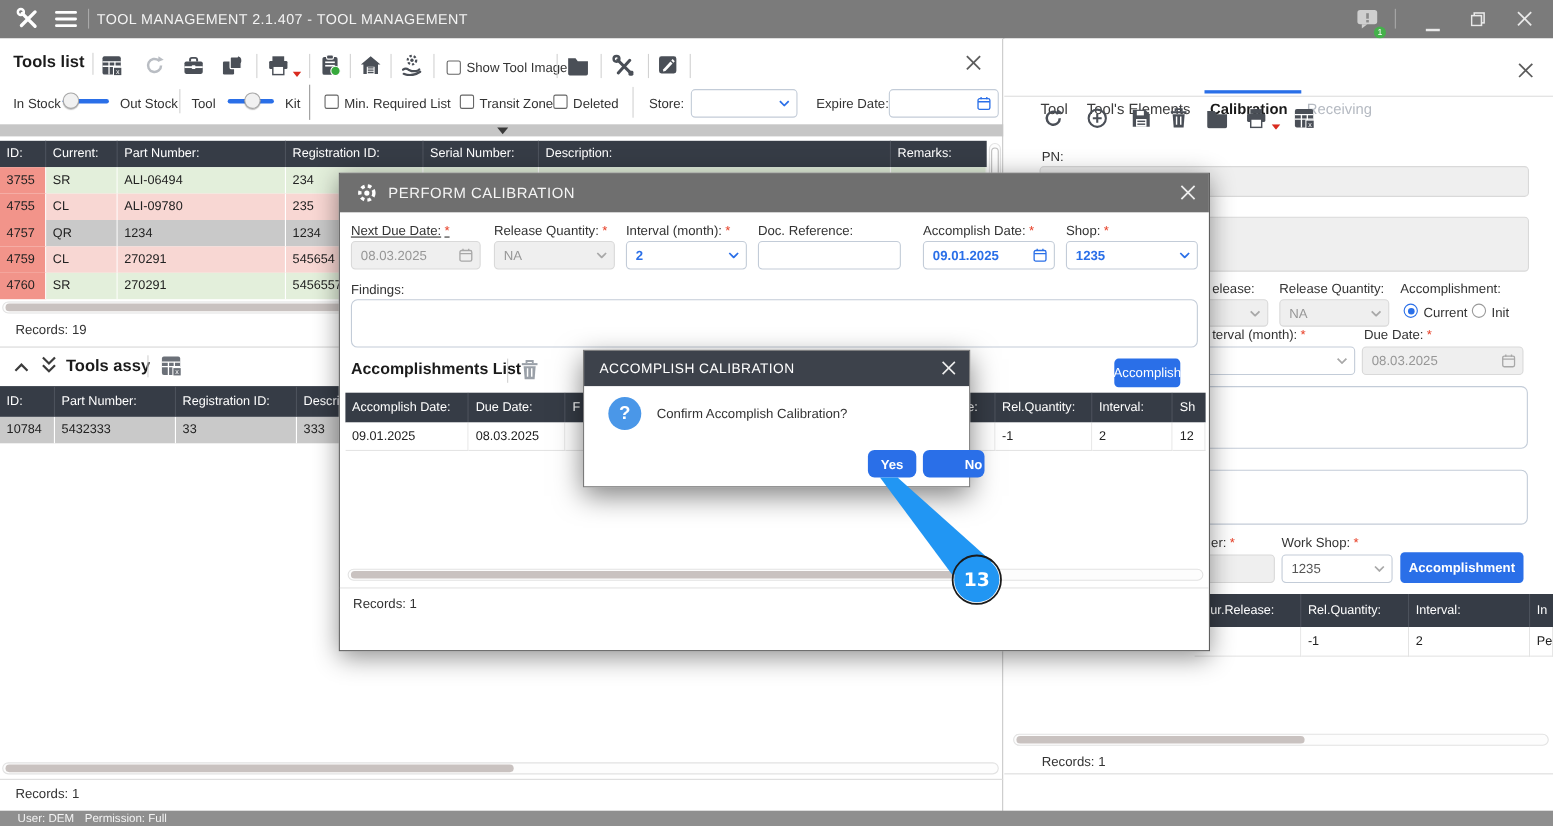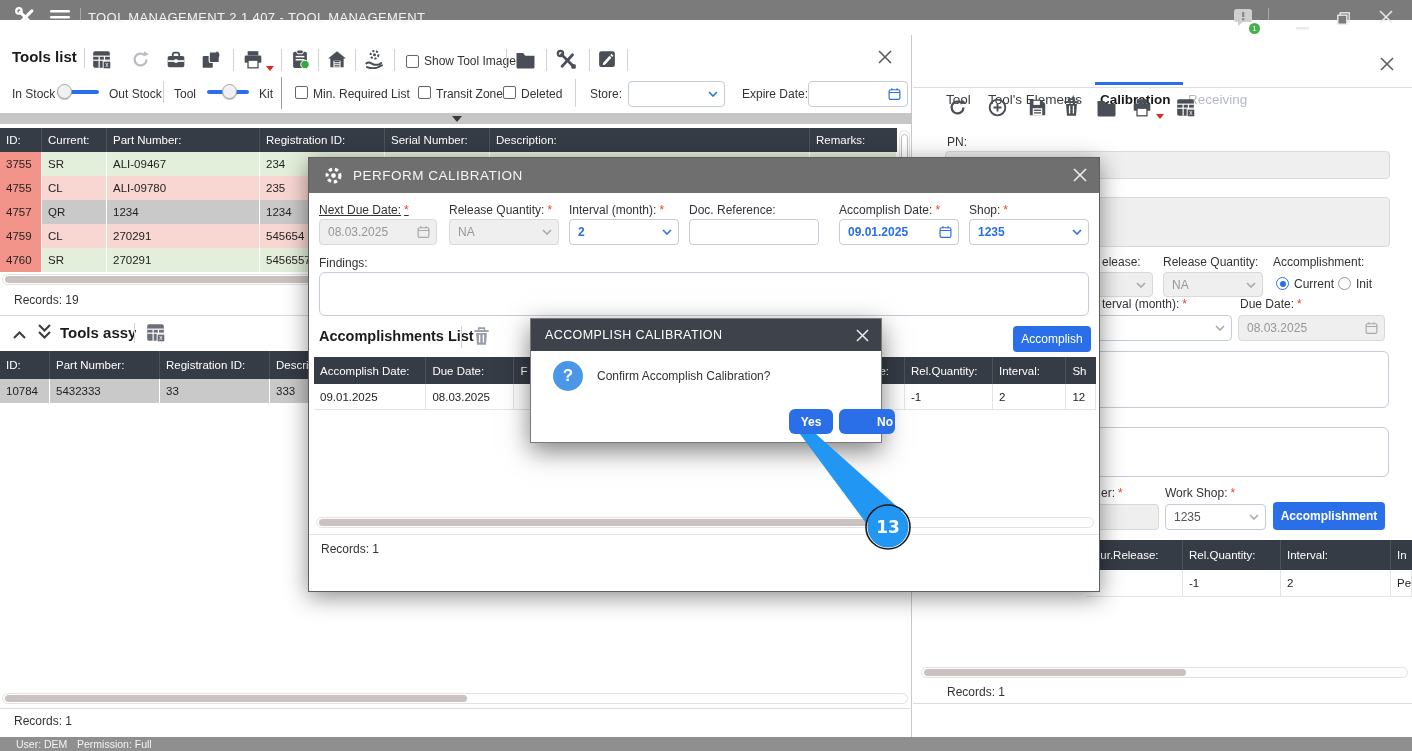--- a/index.html
+++ b/index.html
@@ -1,20 +1,20 @@
 <!DOCTYPE html>
 <html><head>
 <meta charset="utf-8">
 <style>
   html,body{margin:0;padding:0;background:#e8e8e8;}
   .app{position:relative;width:1412px;height:751px;background:#fff;overflow:hidden;
        font-family:"Liberation Sans","DejaVu Sans",sans-serif;}
   .abs{position:absolute;}
   
-  .titlebar{left:0;top:0;width:1412px;height:20px;background:#7b7b7b;}
+  .titlebar{left:0;top:0;width:1412px;height:35px;background:#7b7b7b;}
   .titlebar-text{left:88px;top:10px;font-size:13px;color:#f4f4f4;letter-spacing:.4px;}
   
   .left-panel{left:0;top:35px;width:912px;height:703px;background:#fff;border-right:1px solid #c9c9c9;box-sizing:border-box;}
   .right-panel{left:913px;top:35px;width:499px;height:703px;background:#fff;}
   
   .lbl{font-size:12px;color:#333;white-space:nowrap;}
   .b15{font-size:15px;font-weight:bold;color:#1b1b1b;white-space:nowrap;}
   .star{color:#e8442c;margin-left:3px;}
   .vsep{width:1px;background:#d2d2d2;}
   
@@ -280,21 +280,21 @@
       <span class="th" style="width:65px;">Current:</span>
       <span class="th" style="width:153px;">Part Number:</span>
       <span class="th" style="width:125px;">Registration ID:</span>
       <span class="th" style="width:105px;">Serial Number:</span>
       <span class="th" style="width:320px;">Description:</span>
       <span class="th" style="width:87px;border-right:none;">Remarks:</span>
     </div>
     <div class="tr t-green" style="left:0;top:117px;width:897px;height:24px;">
       <span class="td idcell" style="width:42px;">3755</span>
       <span class="td" style="width:65px;">SR</span>
-      <span class="td" style="width:153px;">ALI-09467</span>
+      <span class="td" style="width:153px;">ALI-06494</span>
       <span class="td" style="width:125px;">234</span>
       <span class="td" style="width:105px;"></span>
       <span class="td" style="width:320px;"></span>
       <span class="td" style="width:87px;"></span>
     </div>
     <div class="tr t-pink" style="left:0;top:141px;width:897px;height:24px;">
       <span class="td idcell" style="width:42px;">4755</span>
       <span class="td" style="width:65px;">CL</span>
       <span class="td" style="width:153px;">ALI-09780</span>
       <span class="td" style="width:125px;">235</span>
@@ -633,21 +633,21 @@
     <span class="abs" style="left:10px;top:170px;font-size:14.5px;font-weight:bold;color:#1b1b1b;">Accomplishments List</span>
     <span class="abs vsep" style="left:152px;top:168px;height:22px;"></span>
     <span class="abs" style="left:164px;top:169px;color:#9aa0a8;">
       <svg width="17" height="19" viewBox="0 0 14 16">
           <rect x="1" y="2.6" width="12" height="1.6" fill="currentColor"></rect>
           <path d="M4.6 2.6 V1 h4.8 v1.6" fill="none" stroke="currentColor" stroke-width="1.4"></path>
           <path d="M2.4 5 h9.2 l-.8 10 H3.2 Z" fill="currentColor"></path>
           <path d="M5.4 6.6 V13 M8.6 6.6 V13" stroke="#fff" stroke-width="1.1"></path>
         </svg>
     </span>
-    <div class="btn-blue" style="left:704px;top:168px;width:78px;height:26px;">Accomplish</div>
+    <div class="btn-blue" style="left:704px;top:168px;width:60px;height:26px;">Accomplish</div>
 
     <div class="th-row" style="left:5px;top:199px;width:782px;height:27px;overflow:hidden;">
       <span class="th" style="width:115px;">Accomplish Date:</span>
       <span class="th" style="width:90px;">Due Date:</span>
       <span class="th" style="width:362px;">F</span>
       <span class="th" style="width:38px;">se:</span>
       <span class="th" style="width:90px;">Rel.Quantity:</span>
       <span class="th" style="width:75px;">Interval:</span>
       <span class="th" style="width:30px;border-right:none;">Sh</span>
     </div>

